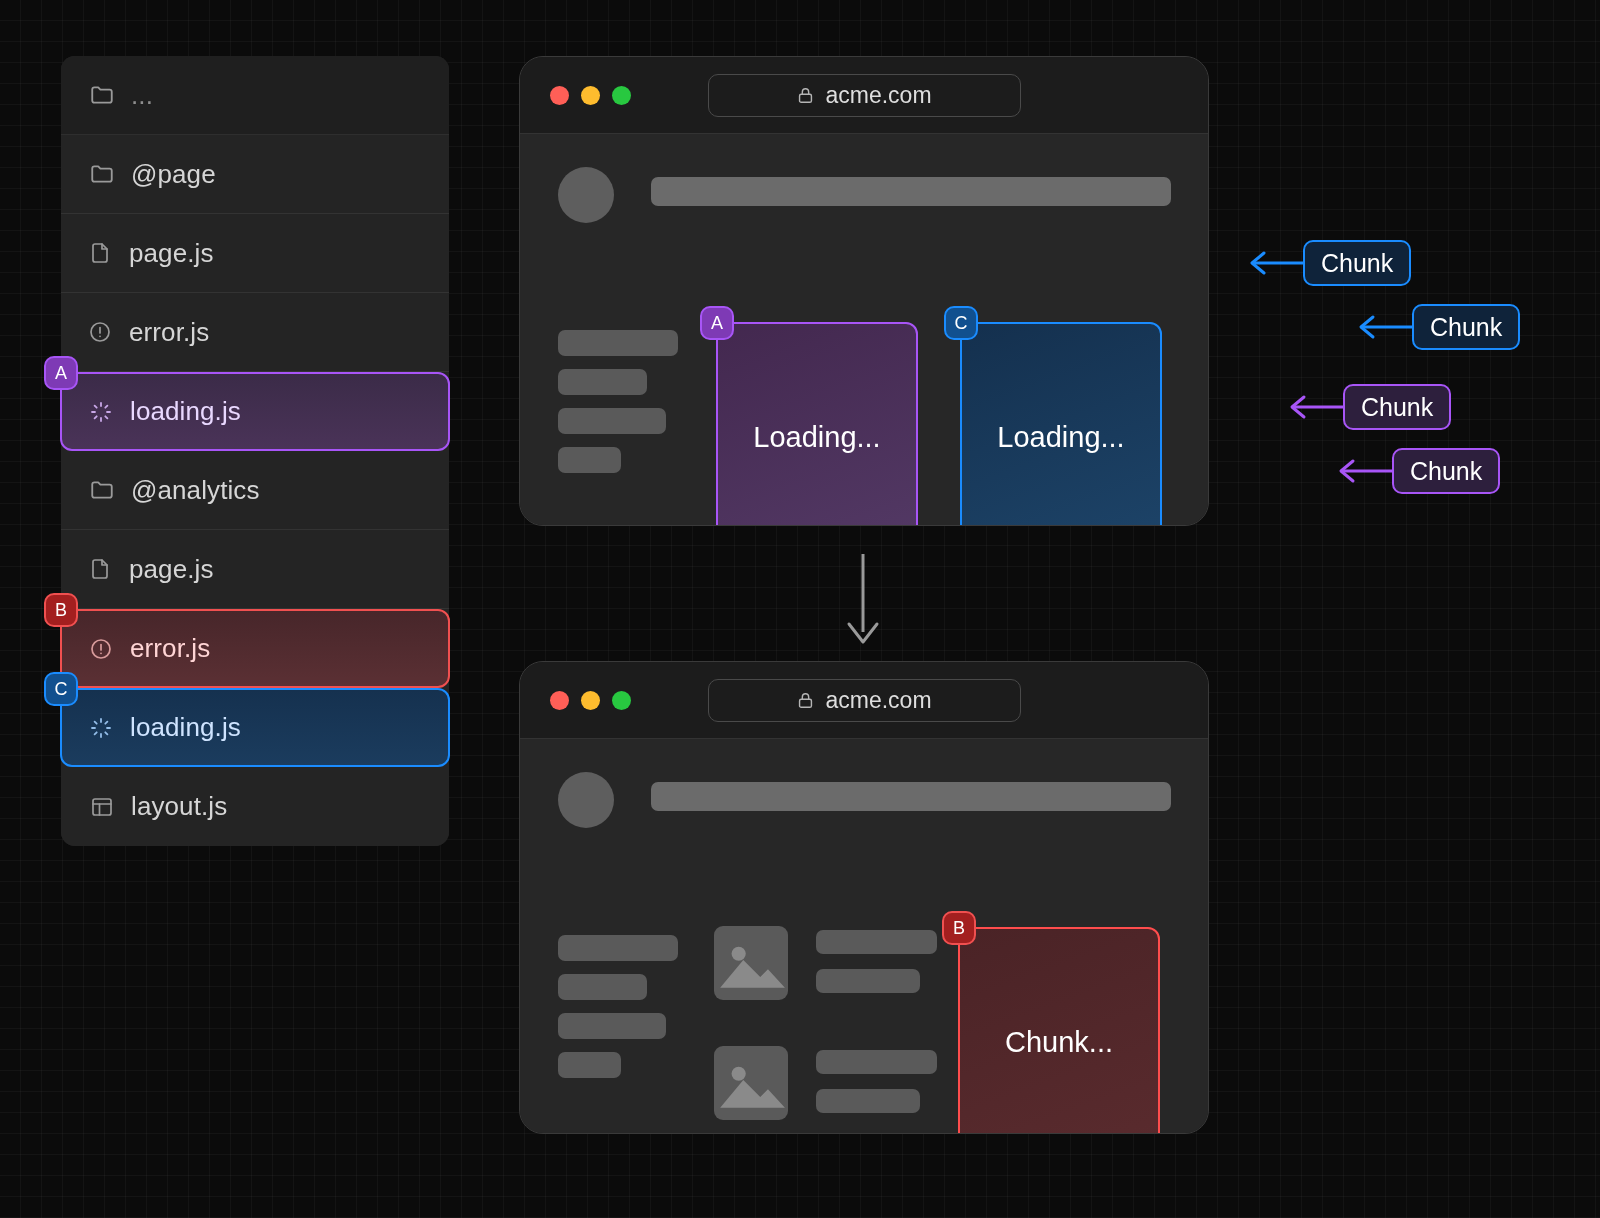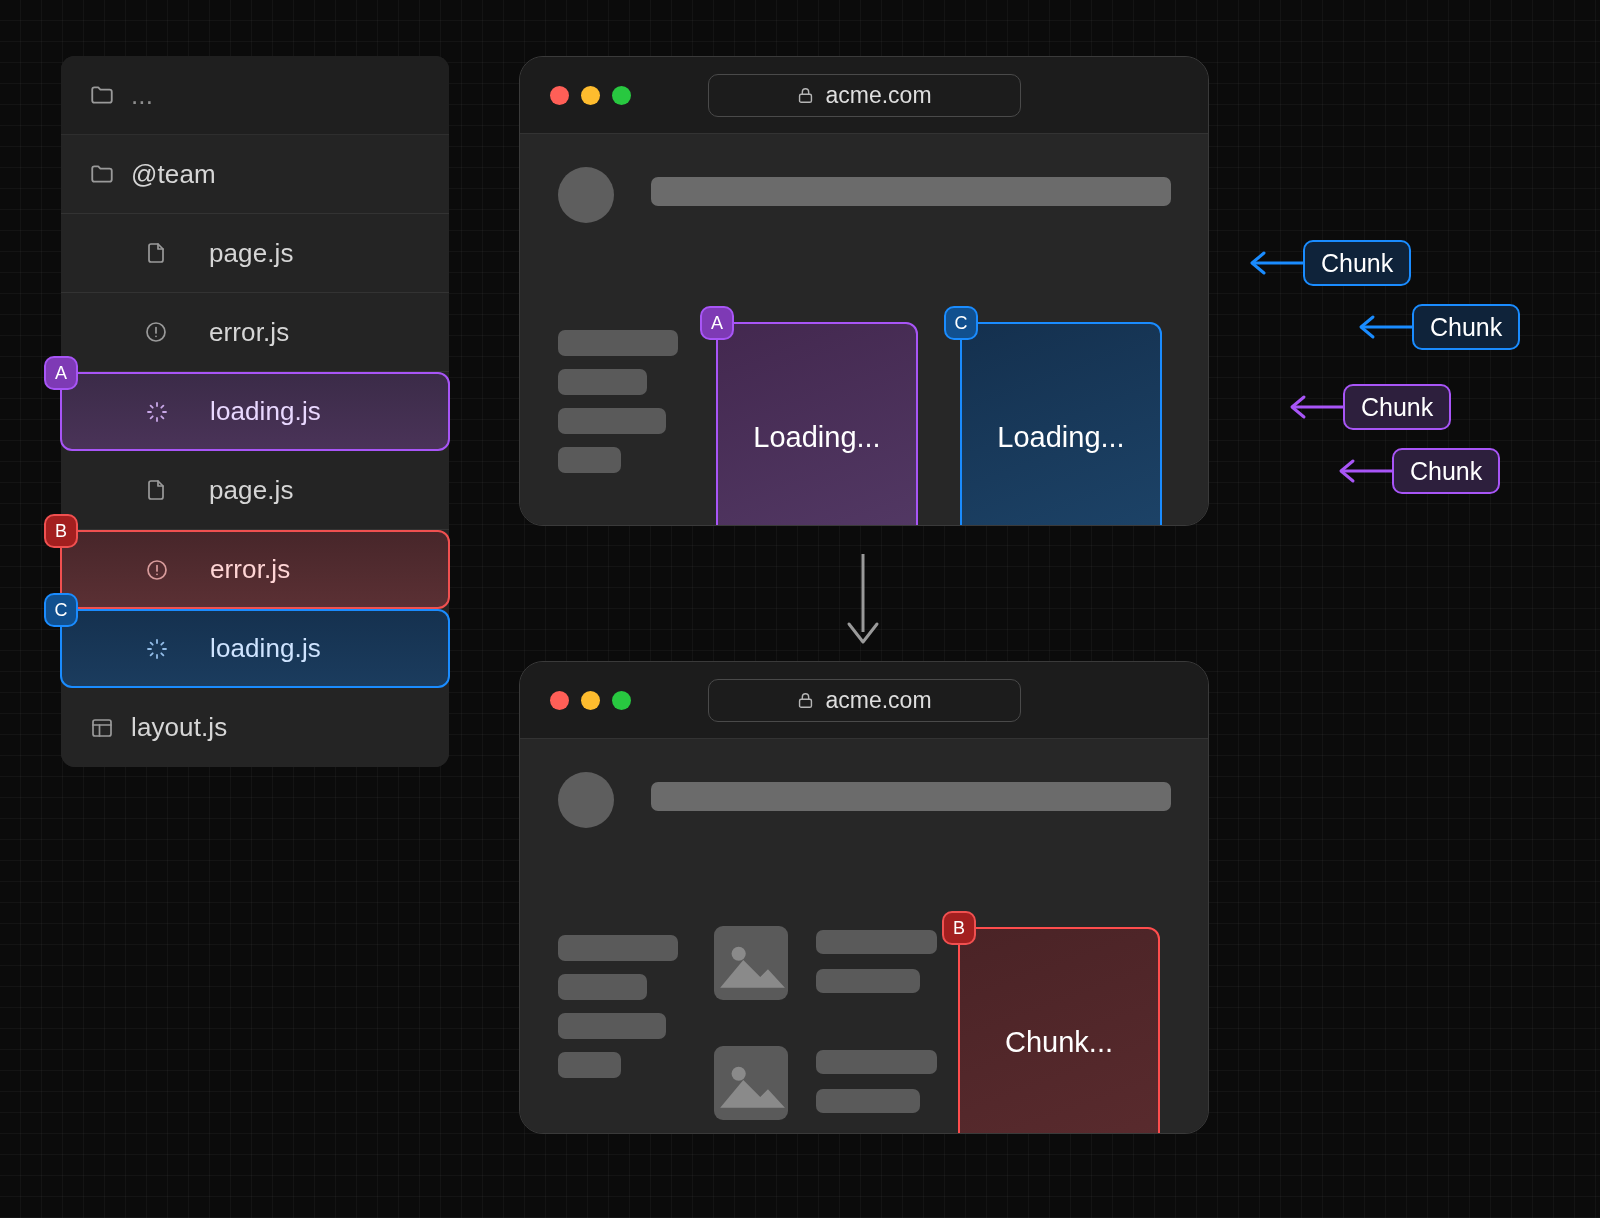--- a/index.html
+++ b/index.html
@@ -42,21 +42,21 @@
   }
   #file-tree .tree-row:first-child { border-radius: 14px 14px 0 0; background:#1f1f1f; }
   #file-tree .tree-row:last-child  { border-radius: 0 0 14px 14px; border-bottom: none; text-align: center; }
   .tree-row .ticon {
     width: 30px; height: 30px;
     margin-right: 14px;
     flex: 0 0 30px;
     display: flex; align-items: center; justify-content: center;
     color: #9a9a9a;
   }
-  .tree-row.indent { padding-left: 80px; gap: 24px; }
+  .tree-row.indent { padding-left: 24px; }
   .tree-row.muted-label { color: #8e8e8e; }
   .tree-row .tlabel { white-space: nowrap; }
 
   
   .tree-row.hl {
     border-radius: 12px;
     border: 2px solid transparent;
     border-bottom-width: 2px;
     z-index: 3;
     margin: 0 -1px;
@@ -181,21 +181,21 @@
       </span>
       <span class="tlabel">...</span>
     </div>
 
     <div class="tree-row">
       <span class="ticon">
         <svg width="26" height="26" viewBox="0 0 24 24" fill="none" stroke="currentColor" stroke-width="1.7" stroke-linecap="round" stroke-linejoin="round">
             <path d="M3 7a2 2 0 0 1 2-2h3.5l2 2H19a2 2 0 0 1 2 2v8a2 2 0 0 1-2 2H5a2 2 0 0 1-2-2z"></path>
           </svg>
       </span>
-      <span class="tlabel">@team</span>
+      <span class="tlabel">@page</span>
     </div>
 
     <div class="tree-row indent">
       <span class="ticon">
         <svg width="24" height="24" viewBox="0 0 24 24" fill="none" stroke="currentColor" stroke-width="1.7" stroke-linecap="round" stroke-linejoin="round">
             <path d="M14 3H7a2 2 0 0 0-2 2v14a2 2 0 0 0 2 2h10a2 2 0 0 0 2-2V8z"></path>
             <path d="M14 3v5h5"></path>
           </svg>
       </span>
       <span class="tlabel">page.js</span>
@@ -222,20 +222,28 @@
             <path d="M16.3 16.3l2.1 2.1"></path>
             <path d="M3 12h3"></path>
             <path d="M18 12h3"></path>
             <path d="M5.6 18.4l2.1-2.1"></path>
             <path d="M16.3 7.7l2.1-2.1"></path>
           </svg>
       </span>
       <span class="tlabel">loading.js</span>
     </div>
 
+    <div class="tree-row">
+      <span class="ticon">
+        <svg width="26" height="26" viewBox="0 0 24 24" fill="none" stroke="currentColor" stroke-width="1.7" stroke-linecap="round" stroke-linejoin="round">
+            <path d="M3 7a2 2 0 0 1 2-2h3.5l2 2H19a2 2 0 0 1 2 2v8a2 2 0 0 1-2 2H5a2 2 0 0 1-2-2z"></path>
+          </svg>
+      </span>
+      <span class="tlabel">@analytics</span>
+    </div>
 
     <div class="tree-row indent">
       <span class="ticon">
         <svg width="24" height="24" viewBox="0 0 24 24" fill="none" stroke="currentColor" stroke-width="1.7" stroke-linecap="round" stroke-linejoin="round">
             <path d="M14 3H7a2 2 0 0 0-2 2v14a2 2 0 0 0 2 2h10a2 2 0 0 0 2-2V8z"></path>
             <path d="M14 3v5h5"></path>
           </svg>
       </span>
       <span class="tlabel">page.js</span>
     </div>

